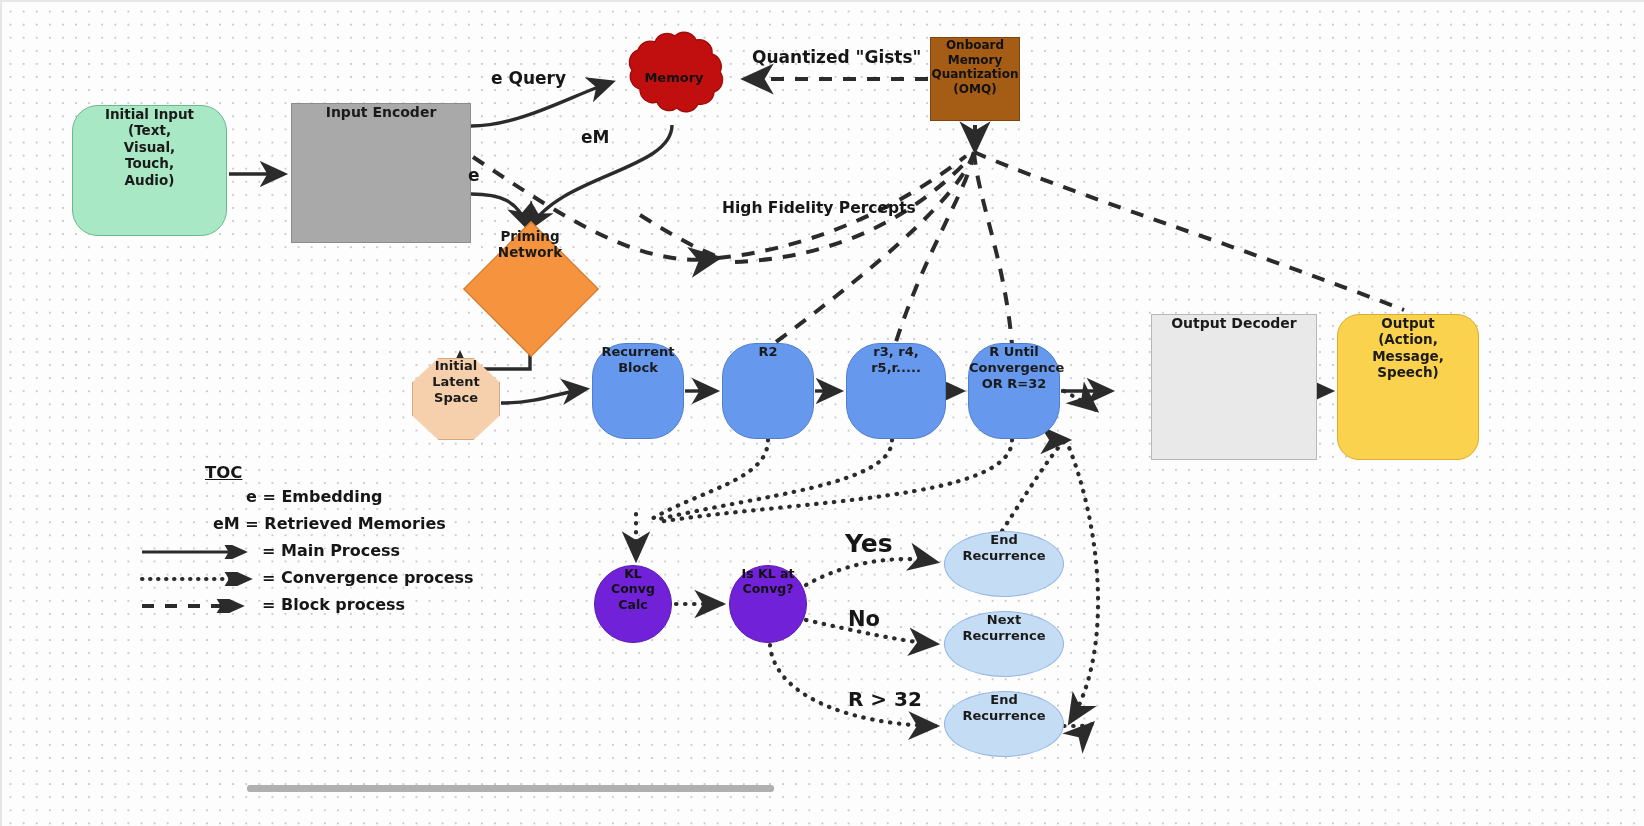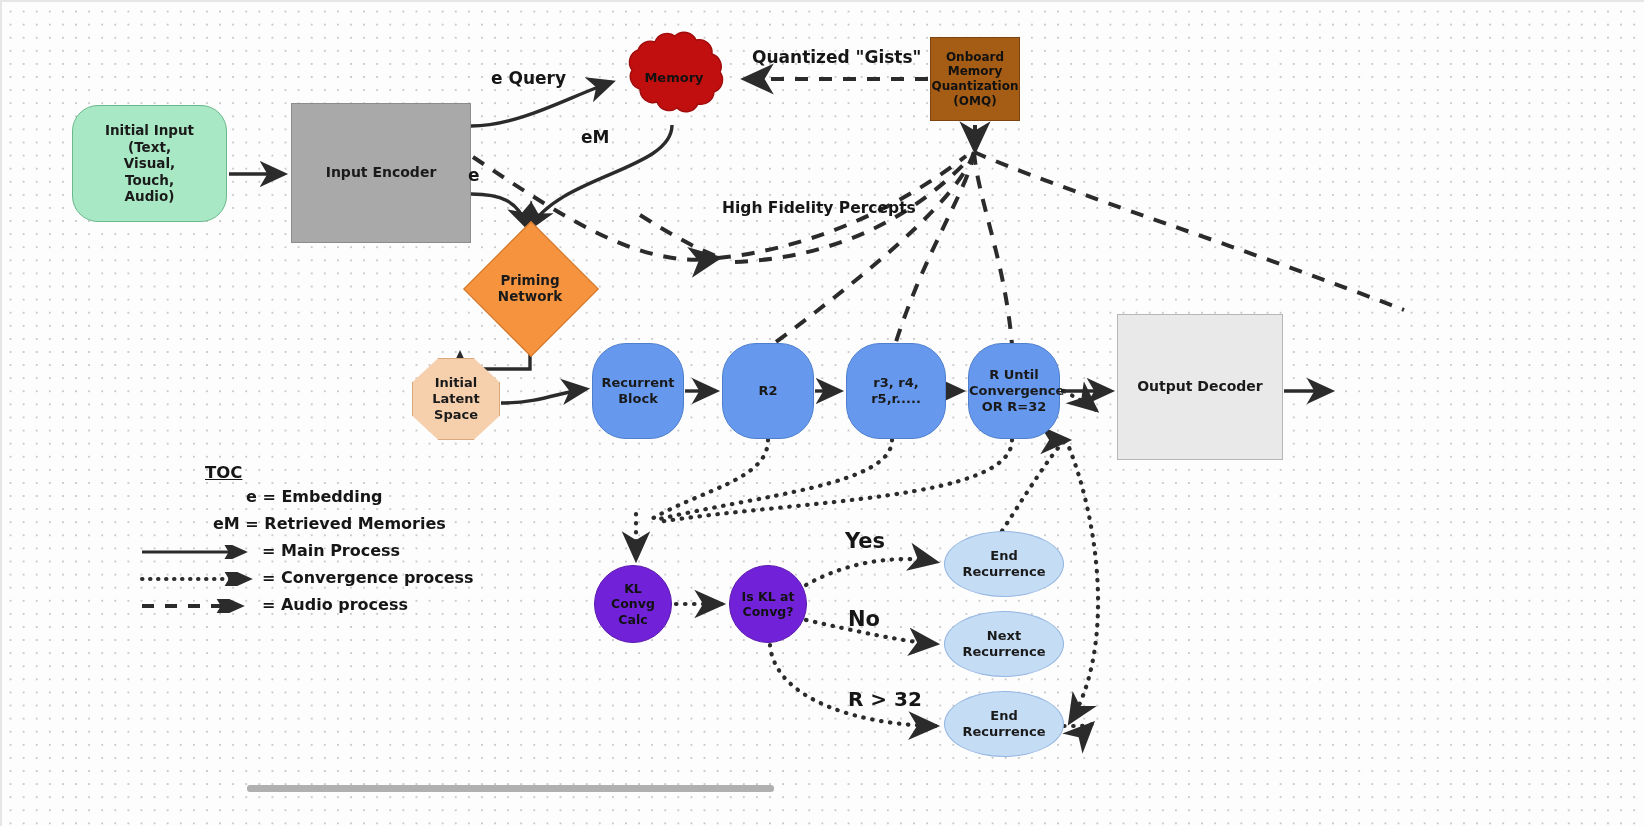--- a/index.html
+++ b/index.html
@@ -10,27 +10,27 @@
   #canvas{
     position:relative;width:1644px;height:826px;
     background-color:#fdfdfd;
     background-image:radial-gradient(#c9c9c9 0.9px, transparent 0.9px);
     background-size:13.1px 13.1px;
     background-position:4px 5px;
   }
   .edge-top{position:absolute;left:0;top:0;width:1644px;height:2px;background:#e6e6e6;}
   .edge-left{position:absolute;left:0;top:0;width:2px;height:826px;background:#e6e6e6;}
   svg.layer{position:absolute;left:0;top:0;width:1644px;height:826px;pointer-events:none;}
-  .node{position:absolute;display:flex;align-items:center;justify-content:center;
+  .node{position:absolute;display:flex;align-items:flex-start;justify-content:center;
         text-align:center;box-sizing:border-box;color:#1a1a1a;font-weight:bold;
         line-height:1.22;}
   .node span{display:block;width:100%;padding:0 4px;}
 
   
-  #n-input{left:72px;top:105px;width:155px;height:117px;background:#a9e8c5;
+  #n-input{left:72px;top:105px;width:155px;height:131px;background:#a9e8c5;
            border:1.6px solid #6ab98b;border-radius:26px;font-size:13.5px;}
   #n-encoder{left:291px;top:103px;width:180px;height:140px;background:#a9a9a9;
              border:1.6px solid #8c8c8c;font-size:14px;}
   #n-omq{left:930px;top:37px;width:90px;height:84px;background:#a55c15;
          border:1.6px solid #7d4410;color:#111;font-size:12px;}
   #n-priming{left:470px;top:228px;width:120px;height:120px;font-size:13.5px;}
   #n-priming .dia{position:absolute;left:13px;top:13px;width:94px;height:94px;
           background:#f5933e;border:1.6px solid #d1762c;transform:rotate(45deg);}
   #n-priming span{position:relative;z-index:2;}
   #n-ils{left:412px;top:358px;width:88px;height:82px;font-size:13px;}
@@ -38,21 +38,21 @@
        clip-path:polygon(30% 0,70% 0,100% 30%,100% 70%,70% 100%,30% 100%,0 70%,0 30%);}
   #n-ils span{position:relative;z-index:2;}
 
   .rblock{background:#6699ee;border:1.6px solid #4f7fcc;border-radius:34px;
           font-size:13px;height:96px;top:343px;width:92px;}
   #n-r1{left:592px;}
   #n-r2{left:722px;}
   #n-r3{left:846px;width:100px;}
   #n-r4{left:968px;}
 
-  #n-decoder{left:1117px;top:314px;width:166px;height:146px;background:#e9e9e9;
+  #n-decoder{left:1151px;top:314px;width:166px;height:146px;background:#e9e9e9;
              border:1.6px solid #b7b7b7;font-size:14px;}
   #n-output{left:1337px;top:314px;width:142px;height:146px;background:#fbd24e;
             border:1.6px solid #d9ae2c;border-radius:22px;font-size:13.5px;}
 
   .pcircle{background:#7122d8;border:1.6px solid #5a17ad;border-radius:50%;
            width:78px;height:78px;font-size:12.5px;color:#111;}
   #n-kl{left:594px;top:565px;}
   #n-iskl{left:729px;top:565px;}
 
   .lellipse{background:#c5dcf5;border:1.6px solid #93b6e0;border-radius:50%;
@@ -61,21 +61,21 @@
   #n-next{left:944px;top:611px;}
   #n-end2{left:944px;top:691px;}
 
   
   .lbl{position:absolute;font-weight:bold;color:#161616;white-space:nowrap;}
   #t-equery{left:491px;top:68px;font-size:17px;}
   #t-eM{left:581px;top:127px;font-size:17px;}
   #t-e{left:468px;top:165px;font-size:17px;}
   #t-gists{left:752px;top:47px;font-size:17px;}
   #t-hfp{left:722px;top:199px;font-size:15.5px;}
-  #t-yes{left:845px;top:529px;font-size:21px;}
+  #t-yes{left:845px;top:529px;font-size:25px;}
   #t-no{left:848px;top:607px;font-size:21px;}
   #t-r32{left:848px;top:687px;font-size:20px;}
 
   
   #legend{position:absolute;left:140px;top:463px;width:360px;color:#161616;}
   #legend .title{font-size:16.5px;font-weight:bold;text-decoration:underline;
                  margin-left:65px;}
   #legend .row{display:flex;align-items:center;font-size:16px;font-weight:bold;
                height:25px;margin-top:2px;}
   #legend .row.txt{justify-content:flex-start;}
@@ -212,20 +212,23 @@
   <div class="node rblock" id="n-r3">
     <span>r3, r4, r5,r.....</span>
   </div>
   <div class="node rblock" id="n-r4">
     <span>R Until<br>Convergence<br>OR R=32</span>
   </div>
 
   <div class="node" id="n-decoder">
     <span>Output Decoder</span>
   </div>
+  <div class="node" id="n-output">
+    <span>Output<br>(Action,<br>Message,<br>Speech)</span>
+  </div>
 
   <div class="node pcircle" id="n-iskl">
     <span>Is KL at<br>Convg?</span>
   </div>
   <div class="node pcircle" id="n-kl">
     <span>KL<br>Convg<br>Calc</span>
   </div>
 
   <div class="node lellipse" id="n-end1">
     <span>End<br>Recurrence</span>
@@ -287,19 +290,19 @@
       <span class="keyline">
         <svg width="118" height="14" viewBox="0 0 118 14">
           <defs>
               <marker id="lm3" markerWidth="9" markerHeight="9" refX="7" refY="4.5" orient="auto">
             <path d="M0,0.8 L8.2,4.5 L0,8.2 L2.2,4.5 Z" fill="#2b2b2b"></path>
               </marker>
             </defs>
           <line x1="2" y1="7" x2="100" y2="7" stroke="#2b2b2b" stroke-width="4" stroke-dasharray="12,11" marker-end="url(#lm3)"></line>
         </svg>
       </span>
-      <span class="keytext">= Audio process</span>
+      <span class="keytext">= Block process</span>
     </div>
   </div>
 
   <div style="position:absolute;left:247px;top:785px;width:527px;height:7px;
               background:#b0b0b0;border-radius:3px;"></div>
 </div>
 
 </body></html>

